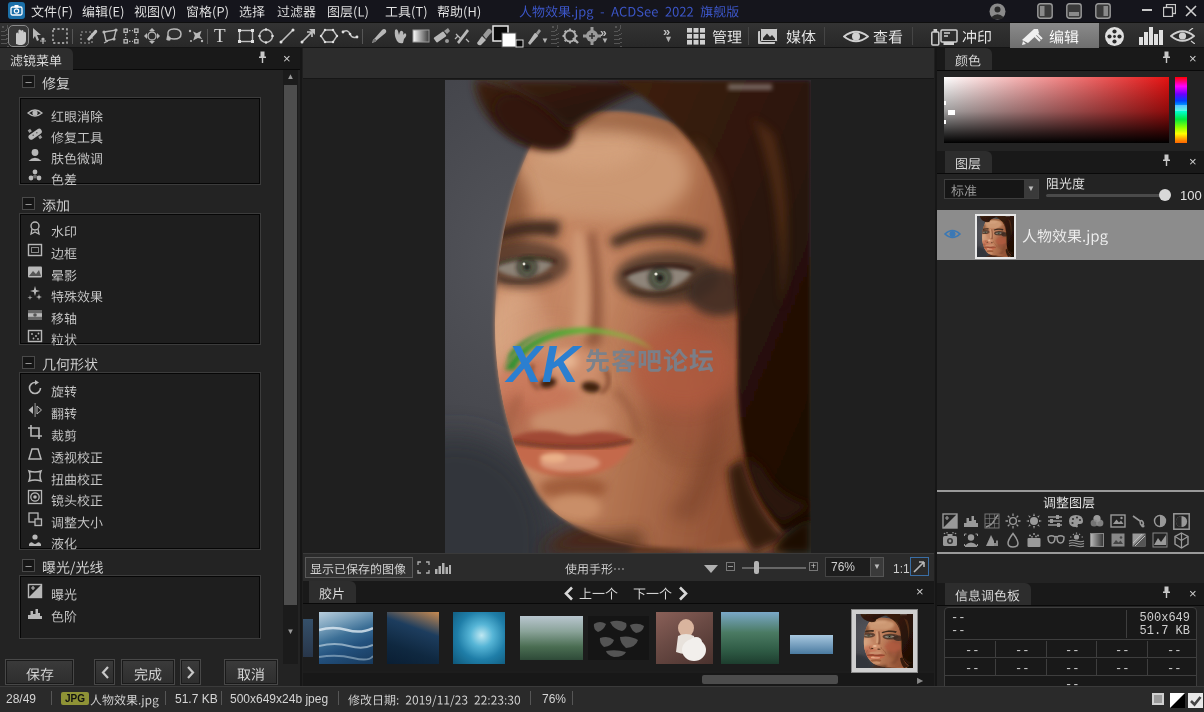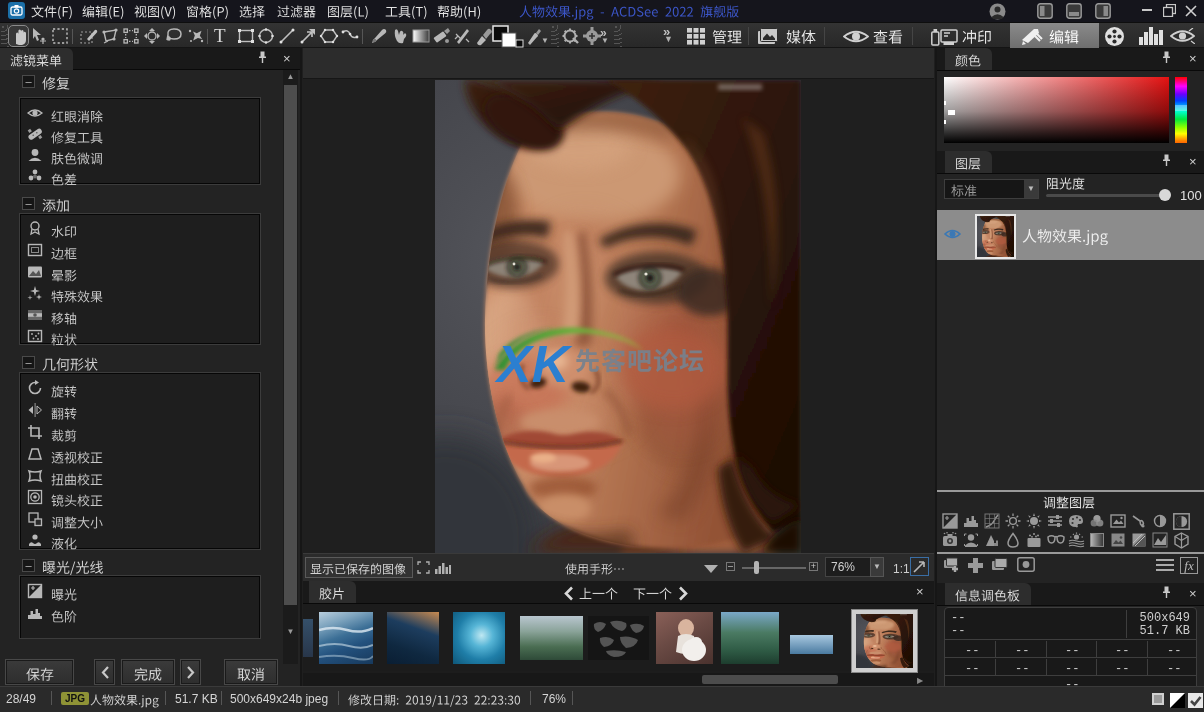--- a/index.html
+++ b/index.html
@@ -32,21 +32,21 @@
 .litem svg { vertical-align:-4px; margin-right:8px; }
 .lscroll { position:absolute; left:283px; top:22px; width:15px; height:594px; background:#1b1b1b; }
 .lthumb { position:absolute; left:1px; top:15px; width:13px; height:520px; background:#4d4d4d; }
 .sarrow { position:absolute; left:2px; width:11px; font-size:8px; color:#9a9a9a; text-align:center; }
 .btn { position:absolute; background:linear-gradient(#3a3a3a,#2e2e2e); border:1px solid #1a1a1a; outline:1px solid #484848;
   color:#d8d8d8; font-size:14px; text-align:center; }
 
 
 #center { position:absolute; left:302px; top:48px; width:633px; height:638px; background:#1f1f1f; }
 #topstrip { position:absolute; left:1px; top:0px; width:631px; height:31px; background:#2c2c2c; border-bottom:1px solid #161616; }
-#canvas { position:absolute; left:1px; top:32px; width:631px; height:473px; background:#1f1f1f; }
+#canvas { position:absolute; left:11px; top:32px; width:631px; height:473px; background:#1f1f1f; }
 #photo { position:absolute; left:132px; top:0px; width:366px; height:473px; }
 #canvtb { position:absolute; left:1px; top:505px; width:631px; height:28px; background:#2b2b2b; border-top:1px solid #3a3a3a; }
 #filmstrip { position:absolute; left:1px; top:533px; width:631px; height:105px; background:#1d1d1d; }
 
 
 #rightpanel { position:absolute; left:935px; top:48px; width:269px; height:638px; background:#232323; border-left:2px solid #161616; }
 
 
 #statusbar { position:absolute; left:0; top:686px; width:1204px; height:26px; background:#2a2a2a; border-top:1px solid #3a3a3a;
   font-size:12px; color:#d4d4d4; }
@@ -1155,45 +1155,20 @@
       <svg class="abs" style="left:215px" width="16" height="16" viewBox="0 0 16 16">
           <rect x="1" y="1" width="14" height="14" fill="none" stroke="#888" stroke-width="1"></rect>
           <path d="M2 13 L6 6 L9 10 L14 3 L14 13Z" fill="#999"></path>
         </svg>
       <svg class="abs" style="left:236px" width="17" height="17" viewBox="0 0 17 17">
           <path d="M8.5 1 L15 4.5 L15 12 L8.5 16 L2 12 L2 4.5Z" fill="none" stroke="#999" stroke-width="1.4"></path>
           <path d="M8.5 1 L8.5 8.5 L15 4.5 M8.5 8.5 L2 4.5 M8.5 8.5 L8.5 16" stroke="#999" stroke-width="1.2" fill="none"></path>
         </svg>
     </div>
     <div class="abs" style="left:0;top:504px;width:267px;height:2px;background:#9a9a9a"></div>
-    <div id="adjrow3" class="abs" style="left:0;top:509px;width:267px;height:18px">
-      <svg class="abs" style="left:6px" width="18" height="16" viewBox="0 0 18 16">
-          <rect x="1" y="3" width="11" height="8" rx="1" fill="#999"></rect>
-          <rect x="3.5" y="1" width="11" height="8" rx="1" fill="#aaa" stroke="#333"></rect>
-          <path d="M12 9 L12 15 M9 12 L15 12" stroke="#aaa" stroke-width="2.4"></path>
-        </svg>
-      <svg class="abs" style="left:30px" width="17" height="17" viewBox="0 0 17 17">
-          <path d="M6 1 L11 1 L11 6 L16 6 L16 11 L11 11 L11 16 L6 16 L6 11 L1 11 L1 6 L6 6Z" fill="#999"></path>
-        </svg>
-      <svg class="abs" style="left:54px" width="18" height="16" viewBox="0 0 18 16">
-          <rect x="1" y="4" width="12" height="9" rx="1" fill="#999"></rect>
-          <rect x="4" y="1.5" width="12" height="9" rx="1" fill="#aaa" stroke="#333"></rect>
-        </svg>
-      <svg class="abs" style="left:80px" width="18" height="15" viewBox="0 0 18 15">
-          <rect x="0.8" y="0.8" width="16.4" height="13.4" rx="2" fill="none" stroke="#999" stroke-width="1.5"></rect>
-          <circle cx="9" cy="7.5" r="3.4" fill="#999"></circle>
-        </svg>
-      <g></g>
-      <svg class="abs" style="left:218px" width="20" height="16" viewBox="0 0 20 16">
-          <g stroke="#aaa" stroke-width="2.2">
-            <path d="M1 3 L19 3 M1 8 L19 8 M1 13 L19 13"></path>
-          </g>
-        </svg>
-      <div class="abs" style="left:243px;top:0px;width:18px;height:17px;border:1px solid #999;color:#bbb;font-size:13px;font-style:italic;font-family:'Liberation Serif',serif;text-align:center;line-height:15px">fx</div>
-    </div>
 
     <div class="tabrow" style="left:0;top:535px;width:267px;height:23px">
       <div class="tab" style="left:8px"><span style="display:inline-block;margin-top:1px"><svg width="66" height="17" viewBox="0 0 66 17" fill="#dcdcdc" style="">
               <path transform="translate(0.0,13.5) scale(0.013000,-0.013000)" d="M382 531V469H869V531ZM382 389V328H869V389ZM310 675V611H947V675ZM541 815C568 773 598 716 612 680L679 710C665 745 635 799 606 840ZM369 243V-80H434V-40H811V-77H879V243ZM434 22V181H811V22ZM256 836C205 685 122 535 32 437C45 420 67 383 74 367C107 404 139 448 169 495V-83H238V616C271 680 300 748 323 816Z"></path>
               <path transform="translate(13.0,13.5) scale(0.013000,-0.013000)" d="M266 550H730V470H266ZM266 412H730V331H266ZM266 687H730V607H266ZM262 202V39C262 -41 293 -62 409 -62C433 -62 614 -62 639 -62C736 -62 761 -32 771 96C750 100 718 111 701 123C696 21 688 7 634 7C594 7 443 7 413 7C349 7 337 12 337 40V202ZM763 192C809 129 857 43 874 -12L945 20C926 75 877 159 830 220ZM148 204C124 141 85 55 45 0L114 -33C151 25 187 113 212 176ZM419 240C470 193 528 126 553 81L614 119C587 162 530 226 478 271H805V747H506C521 773 538 804 553 835L465 850C457 821 441 780 428 747H194V271H473Z"></path>
               <path transform="translate(26.0,13.5) scale(0.013000,-0.013000)" d="M105 772C159 726 226 659 256 615L309 668C277 710 209 774 154 818ZM43 526V454H184V107C184 54 148 15 128 -1C142 -12 166 -37 175 -52C188 -35 212 -15 345 91C331 44 311 0 283 -39C298 -47 327 -68 338 -79C436 57 450 268 450 422V728H856V11C856 -4 851 -9 836 -9C822 -10 775 -10 723 -8C733 -27 744 -58 747 -77C818 -77 861 -76 888 -65C915 -52 924 -30 924 10V795H383V422C383 327 380 216 352 113C344 128 335 149 330 164L257 108V526ZM620 698V614H512V556H620V454H490V397H818V454H681V556H793V614H681V698ZM512 315V35H570V81H781V315ZM570 259H723V138H570Z"></path>
               <path transform="translate(39.0,13.5) scale(0.013000,-0.013000)" d="M474 492V319H243V492ZM547 492H786V319H547ZM598 685C569 643 531 597 494 563H229C268 601 304 642 337 685ZM354 843C284 708 162 587 39 511C53 495 74 457 81 441C111 461 141 484 170 509V81C170 -36 219 -63 378 -63C414 -63 725 -63 765 -63C914 -63 945 -18 963 138C941 142 910 154 890 166C879 34 863 6 764 6C696 6 426 6 373 6C263 6 243 20 243 80V247H786V202H861V563H585C632 611 678 669 712 722L663 757L648 752H383C397 774 410 796 422 818Z"></path>
               <path transform="translate(52.0,13.5) scale(0.013000,-0.013000)" d="M197 840V647H58V577H191C159 439 97 278 32 197C45 179 63 145 71 125C117 193 163 305 197 421V-79H267V456C294 405 326 342 339 309L385 366C368 396 292 512 267 546V577H387V647H267V840ZM879 821C778 779 585 755 428 746V502C428 343 418 118 306 -40C323 -48 354 -70 368 -82C477 75 499 309 501 476H531C561 351 604 238 664 144C600 70 524 16 440 -19C456 -33 476 -62 486 -80C569 -41 644 12 708 82C764 11 833 -45 915 -82C927 -62 950 -32 967 -18C883 15 813 70 756 141C829 241 883 370 911 533L864 547L851 544H501V685C651 695 823 718 929 761ZM827 476C802 370 762 280 710 204C661 283 624 376 598 476Z"></path>
             </svg></span></div>
       <span class="pinx" style="left:225px"><svg width="9" height="13" viewBox="0 0 9 13">

